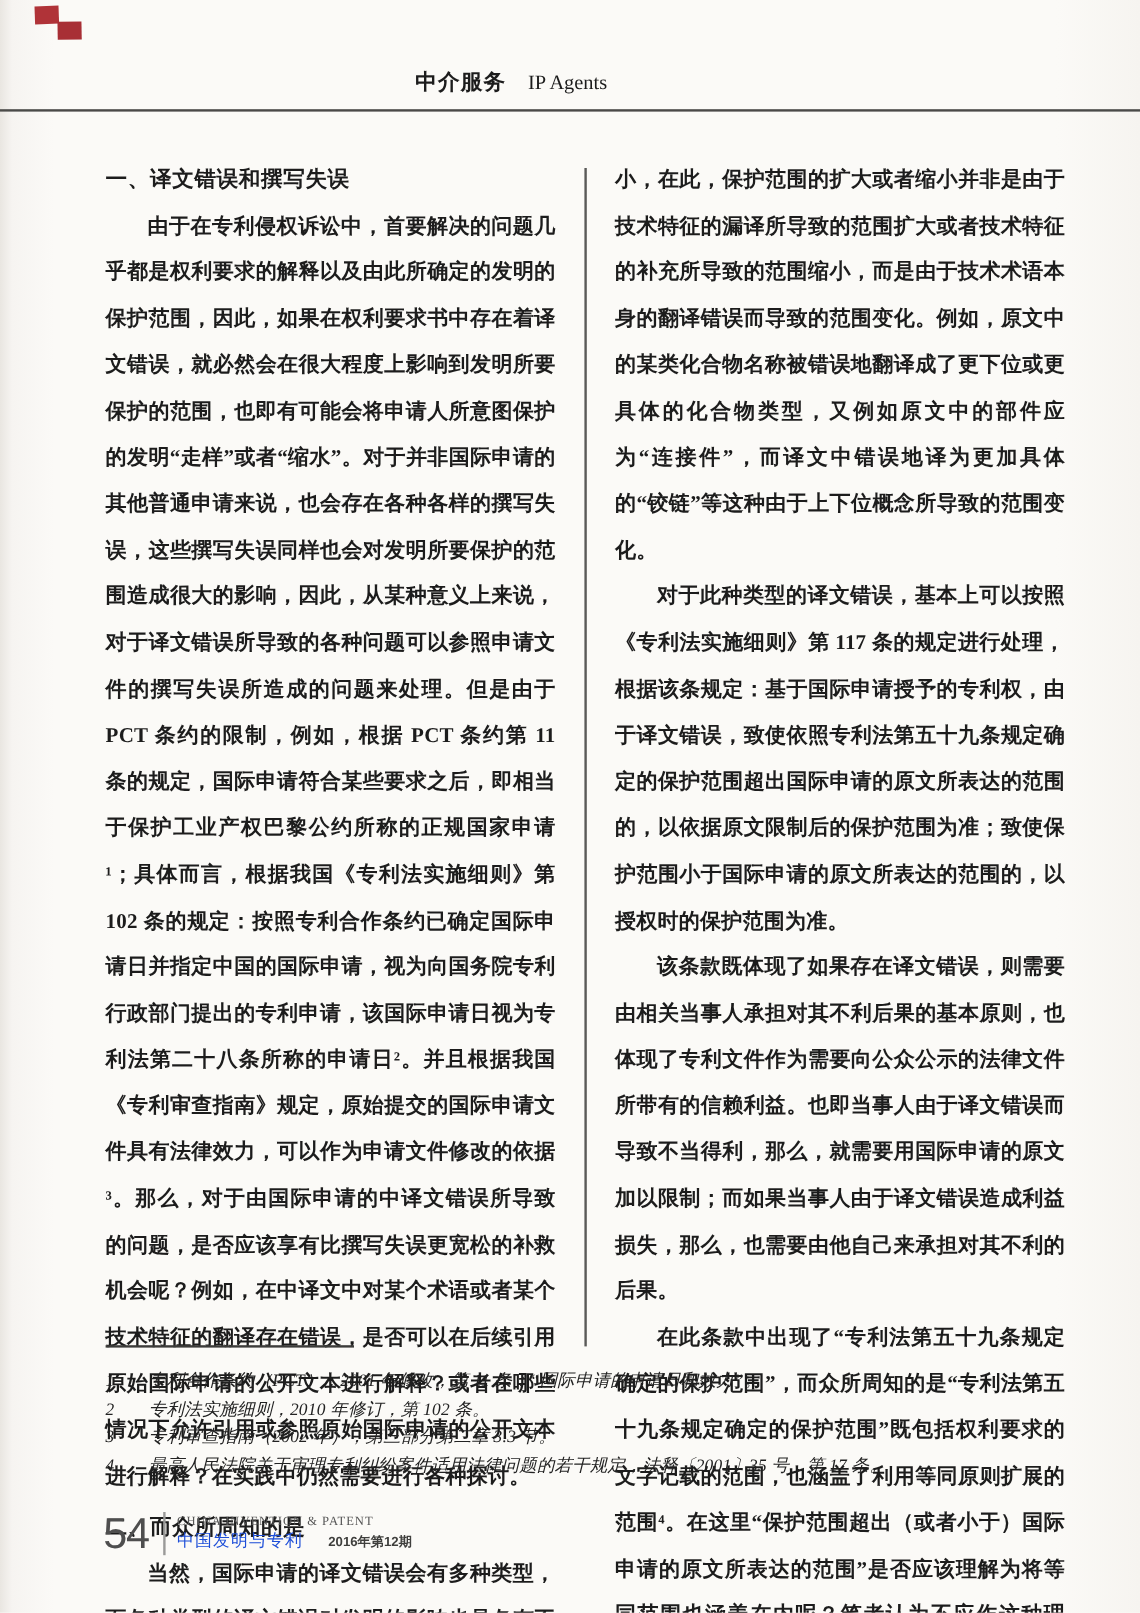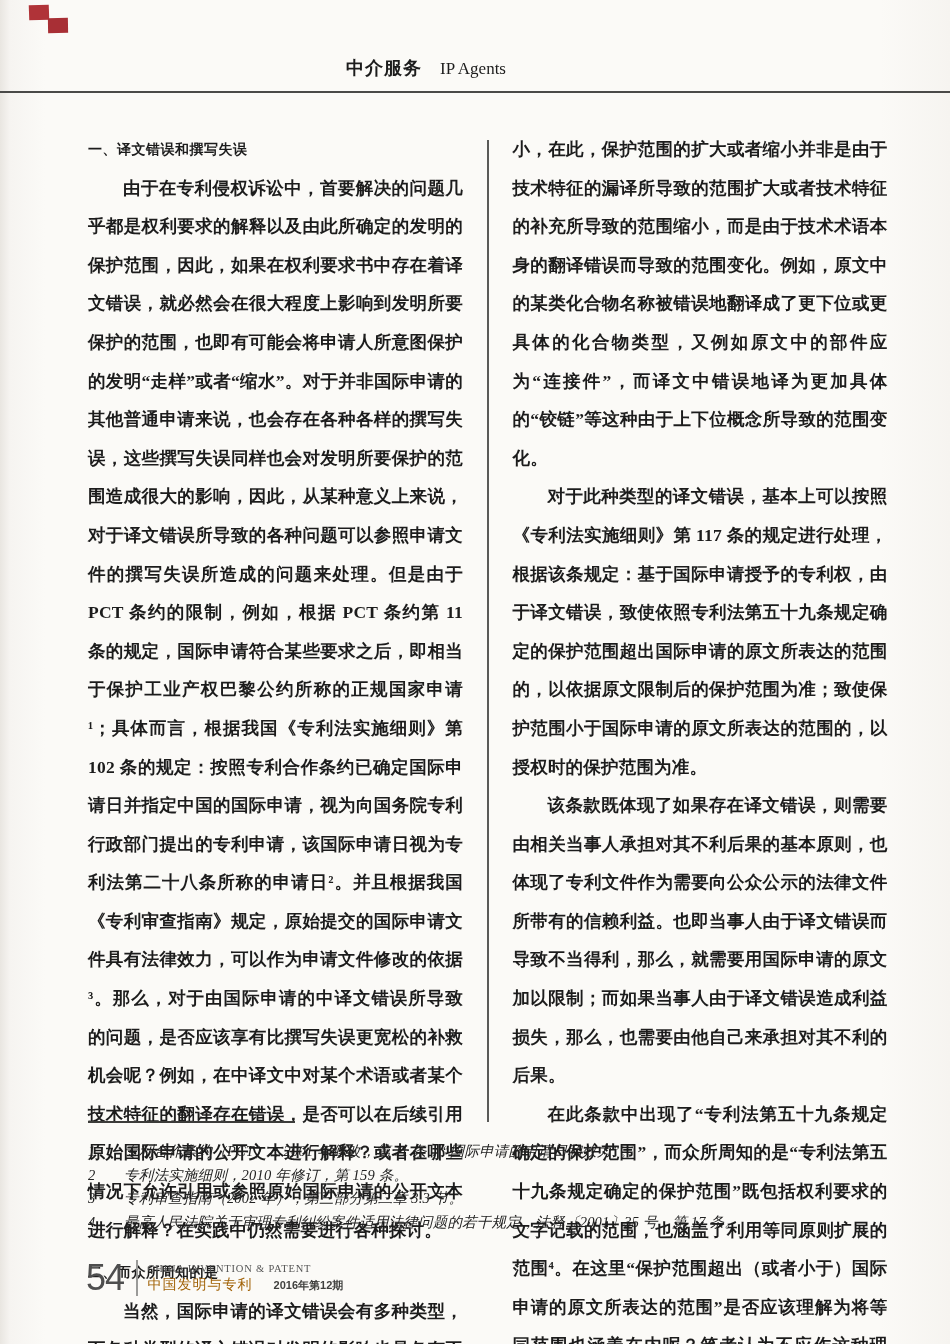--- a/index.html
+++ b/index.html
@@ -26,21 +26,21 @@
   .content { position:absolute; top:130px; left:88px; width:800px; display:flex; }
   .col { width:375px; }
   .col p {
     margin:0; font-size:17.5px; line-height:38.6px;
     text-align:justify; text-justify:inter-ideograph;
     text-indent:2em; letter-spacing:0.2px;font-weight:bold;
   }
   .col p.continuation { text-indent:0; }
   .sec-heading {
     margin:0; font-family:"Liberation Sans","DejaVu Sans",sans-serif;
-    font-weight:bold; font-size:14px; line-height:38.6px; letter-spacing:0.5px;
+    font-weight:bold; font-size:18px; line-height:38.6px; letter-spacing:0.5px;
   }
   .sec-heading.second { margin-top:4px; }
   .col-divider { width:1.5px; background:#5a5a58; margin:10px 24px 0 24px; height:982px; }
 
   .footnote-rule { position:absolute; left:88px; top:1121px; width:207px; height:1.5px; background:#3c3c3a; }
   .footnotes { position:absolute; left:88px; top:1140px; width:808px; }
   .footnote-row { display:flex; font-style:italic; font-size:14.5px; line-height:23.6px; color:#222; }
   .footnote-num { width:36px; flex:0 0 36px; font-style:italic; }
   .footnote-text { flex:1; letter-spacing:0.2px; }
 
@@ -49,21 +49,21 @@
     font-family:"Liberation Sans","DejaVu Sans",sans-serif;
     font-size:36px; color:#4e4e4e; letter-spacing:-1px; line-height:1;
   }
   .footer-bar { width:1.5px; height:36px; background:#9a9a98; margin:0 10px 0 12px; }
   .journal { display:flex; flex-direction:column; justify-content:space-between; }
   .journal-en {
     font-family:"Liberation Serif","DejaVu Serif",serif;
     font-size:10.5px; color:#555; letter-spacing:0.8px; line-height:14px;
   }
   .journal-cn-line { display:flex; align-items:baseline; line-height:17px; }
-  .journal-cn { font-size:14px; color:#a16207; letter-spacing:1px; }
+  .journal-cn { font-size:14px; color:#1d4ed8; letter-spacing:1px; }
   .journal-issue { font-size:11px; font-weight:bold; color:#3f3f3d; margin-left:21px;
     font-family:"Liberation Sans","DejaVu Sans",sans-serif; }
 </style>
 </head>
 <body>
 
 <div class="paper-shade"></div>
 
 <div class="reg-mark m1"></div>
 <div class="reg-mark m2"></div>
@@ -95,21 +95,21 @@
 
 <div class="footnote-rule"></div>
 
 <div class="footnotes">
   <div class="footnote-row">
     <span class="footnote-num">1</span>
     <span class="footnote-text">专利合作条约（PCT），2001 年修改，第 11 条：“国际申请的申请日和效力”。</span>
   </div>
   <div class="footnote-row">
     <span class="footnote-num">2</span>
-    <span class="footnote-text">专利法实施细则，2010 年修订，第 159 条。</span>
+    <span class="footnote-text">专利法实施细则，2010 年修订，第 102 条。</span>
   </div>
   <div class="footnote-row">
     <span class="footnote-num">3</span>
     <span class="footnote-text">专利审查指南（2002 年），第三部分第二章 3.3 节。</span>
   </div>
   <div class="footnote-row">
     <span class="footnote-num">4</span>
     <span class="footnote-text">最高人民法院关于审理专利纠纷案件适用法律问题的若干规定，法释〔2001〕35 号，第 17 条。</span>
   </div>
 </div>

